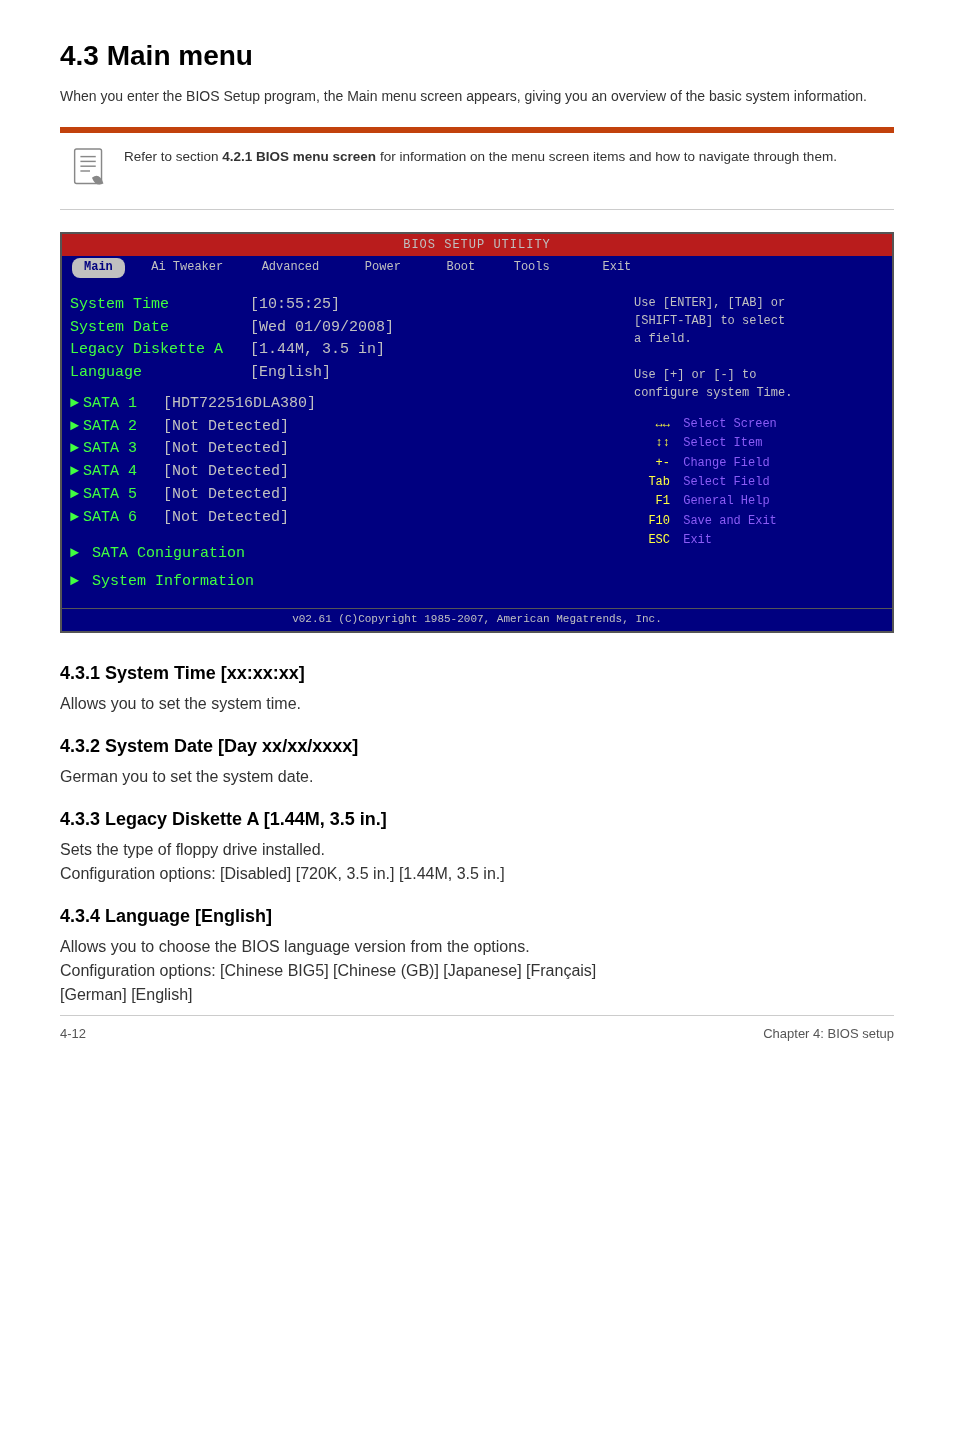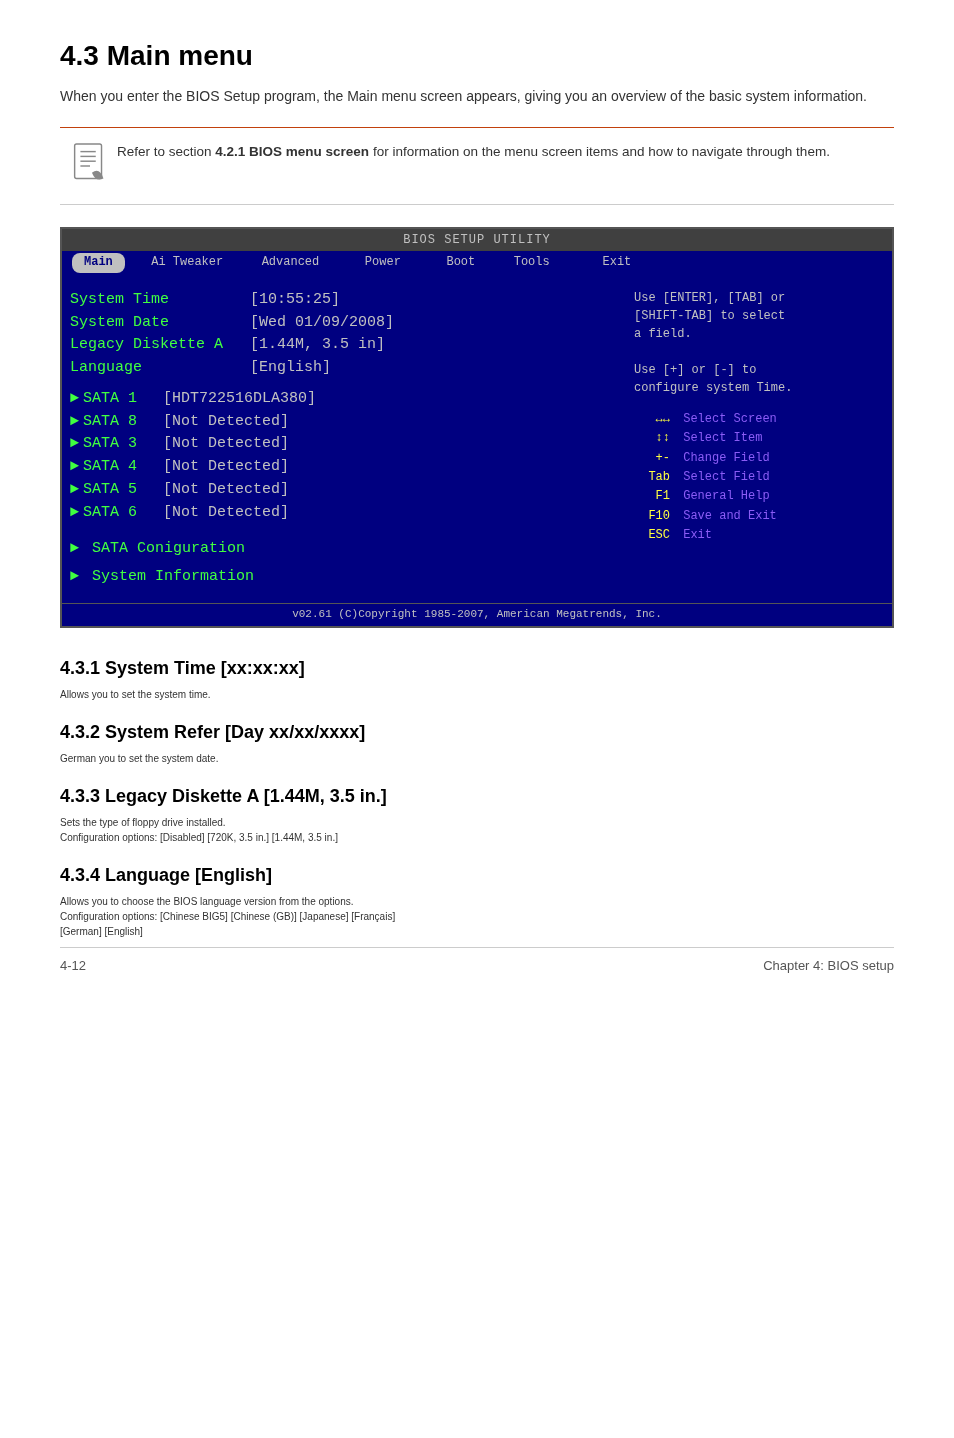--- a/index.html
+++ b/index.html
@@ -25,25 +25,25 @@
       font-size: 14px;
       line-height: 1.5;
       margin-bottom: 20px;
       color: #333;
     }
 
     
     .note-box {
       display: flex;
       align-items: flex-start;
-      border-top: 1px solid #c2410c;
+      border-top: 6px solid #c2410c;
       border-bottom: 1px solid #ccc;
       padding: 14px 10px;
       margin-bottom: 22px;
-      gap: 7px;
+      gap: 14px;
     }
     .note-icon {
       width: 40px;
       height: 48px;
       flex-shrink: 0;
     }
     .note-text {
       font-size: 13.5px;
       line-height: 1.5;
       color: #333;
@@ -58,21 +58,21 @@
       color: #c0c0c0;
       font-family: 'Courier New', Courier, monospace;
       font-size: 12px;
       padding: 0;
       margin-bottom: 30px;
       border: 2px solid #555;
       line-height: 1.45;
     }
 
     .bios-title-bar {
-      background: #404040;
+      background: #b91c1c;
       color: #c0c0c0;
       text-align: center;
       padding: 3px 0 2px 0;
       font-family: 'Courier New', Courier, monospace;
       font-size: 12px;
       letter-spacing: 1px;
     }
 
     .bios-menu-bar {
       background: #000080;
@@ -196,21 +196,21 @@
     
     .section-heading {
       font-size: 18px;
       font-weight: bold;
       margin-bottom: 8px;
       margin-top: 20px;
       color: #000;
     }
 
     .section-text {
-      font-size: 10px;
+      font-size: 16px;
       line-height: 1.5;
       color: #333;
       margin-bottom: 8px;
     }
 
     
     .page-footer {
       display: flex;
       justify-content: space-between;
       border-top: 1px solid #ccc;
@@ -282,21 +282,21 @@
 
       <div class="bios-spacer"></div>
 
       <div class="bios-sata-row">
         <span class="bios-arrow">►</span>
         <span class="bios-sata-label">SATA 1</span>
         <span class="bios-sata-value">[HDT722516DLA380]</span>
       </div>
       <div class="bios-sata-row">
         <span class="bios-arrow">►</span>
-        <span class="bios-sata-label">SATA 8</span>
+        <span class="bios-sata-label">SATA 2</span>
         <span class="bios-sata-value">[Not Detected]</span>
       </div>
       <div class="bios-sata-row">
         <span class="bios-arrow">►</span>
         <span class="bios-sata-label">SATA 3</span>
         <span class="bios-sata-value">[Not Detected]</span>
       </div>
       <div class="bios-sata-row">
         <span class="bios-arrow">►</span>
         <span class="bios-sata-label">SATA 4</span>
@@ -370,21 +370,21 @@
       </div>
     </div>
   </div>
 
   <div class="bios-footer">v02.61  (C)Copyright 1985-2007, American Megatrends, Inc.</div>
 </div>
 
 <h2 class="section-heading">4.3.1     System Time [xx:xx:xx]</h2>
 <p class="section-text">Allows you to set the system time.</p>
 
-<h2 class="section-heading">4.3.2     System Refer [Day xx/xx/xxxx]</h2>
+<h2 class="section-heading">4.3.2     System Date [Day xx/xx/xxxx]</h2>
 <p class="section-text">German you to set the system date.</p>
 
 <h2 class="section-heading">4.3.3     Legacy Diskette A [1.44M, 3.5 in.]</h2>
 <p class="section-text">Sets the type of floppy drive installed.<br>Configuration options: [Disabled] [720K, 3.5 in.] [1.44M, 3.5 in.]</p>
 
 <h2 class="section-heading">4.3.4     Language [English]</h2>
 <p class="section-text">Allows you to choose the BIOS language version from the options.<br>Configuration options: [Chinese BIG5] [Chinese (GB)] [Japanese] [Français]<br>[German] [English]</p>
 
 <div class="page-footer">
   <span>4-12</span>

